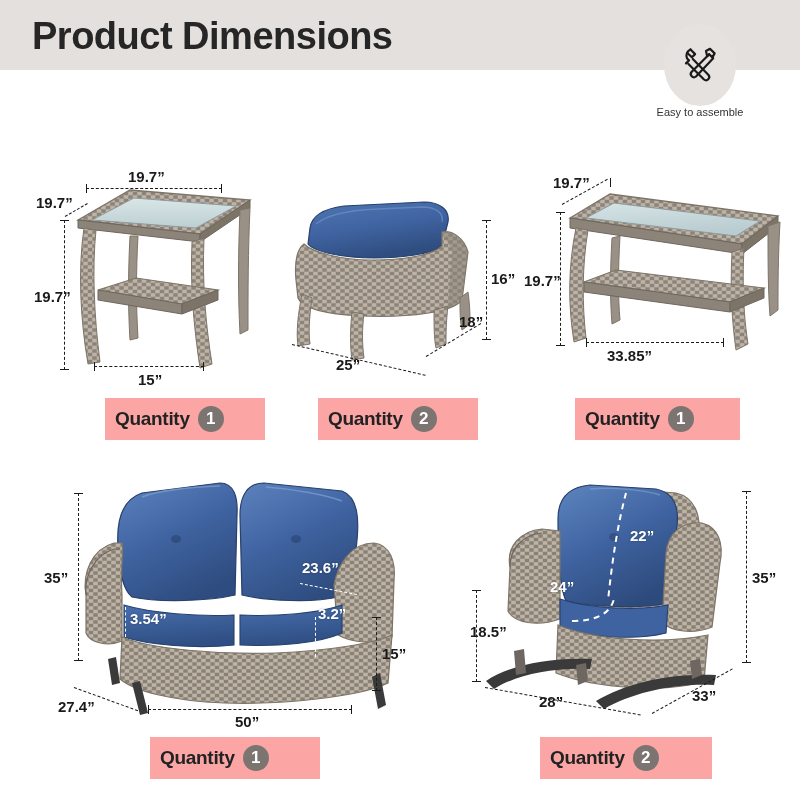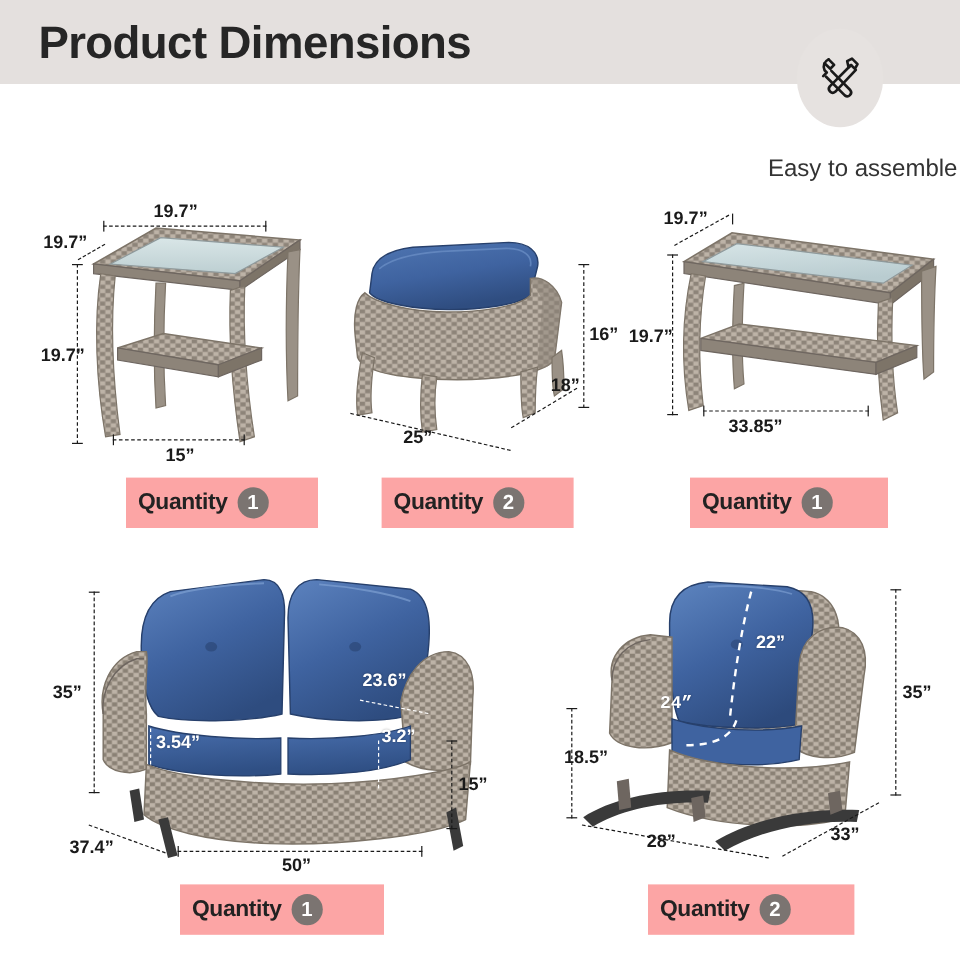--- a/index.html
+++ b/index.html
@@ -28,21 +28,21 @@
     font-size:19px;line-height:28px;color:#3a3a3a;font-weight:normal;
   }
   .badge{
     position:absolute;left:640px;top:24px;width:120px;text-align:center;
   }
   .badge-circle{
     width:72px;height:82px;margin:0 auto;border-radius:50%;
     background:#e6e2e0;display:flex;align-items:center;justify-content:center;
   }
   .badge-label{
-    margin-top:24px;font-size:20px;color:#333;white-space:nowrap;
+    margin-top:0;font-size:11px;color:#333;white-space:nowrap;
   }
 
   
   .row{position:absolute;left:0;width:800px;}
   .row-top{top:160px;height:285px;}
   .row-bottom{top:465px;height:330px;}
   .cell{position:absolute;top:0;}
 
   .art{position:absolute;}
 
@@ -317,21 +317,21 @@
 
       <div class="dim dim-w" style="left:100px;top:145px;">3.54”</div>
       <div class="dl-wd" style="left:96px;top:142px;width:30px;transform:rotate(90deg);transform-origin:left top;"></div>
 
       <div class="dl-v" style="left:346px;top:152px;height:74px;"></div>
       <div class="cap-h" style="left:342px;top:152px;"></div>
       <div class="cap-h" style="left:342px;top:225px;"></div>
       <div class="dim" style="left:352px;top:180px;">15”</div>
 
       <div class="dl-d" style="left:44px;top:222px;width:68px;transform:rotate(20deg);"></div>
-      <div class="dim" style="left:28px;top:233px;">37.4”</div>
+      <div class="dim" style="left:28px;top:233px;">27.4”</div>
 
       <div class="dl-h" style="left:118px;top:244px;width:204px;"></div>
       <div class="cap-v" style="left:118px;top:240px;"></div>
       <div class="cap-v" style="left:321px;top:240px;"></div>
       <div class="dim" style="left:205px;top:248px;">50”</div>
 
       <div class="qty" style="left:120px;top:272px;width:170px;">
         <span class="qty-label">Quantity</span>
         <span class="qty-badge">1</span>
       </div>
@@ -373,21 +373,21 @@
         <path d="M34 176 L36 200 L46 198 L44 174 Z" fill="#6e6660"></path>
         <path d="M96 190 L98 210 L108 206 L106 188 Z" fill="#6e6660"></path>
         <path d="M210 186 L212 204 L222 200 L220 184 Z" fill="#6e6660"></path>
 
         <path d="M146 18 C138 48 132 86 128 126" fill="none" stroke="#ffffff" stroke-width="2" stroke-dasharray="6 5"></path>
 
         <path d="M92 146 C114 146 130 140 134 124" fill="none" stroke="#ffffff" stroke-width="2" stroke-dasharray="6 5"></path>
       </svg>
 
       <div class="dim dim-w" style="left:190px;top:62px;text-align:center;">22”</div>
-      <div class="dim dim-w" style="left:110px;top:113px;font-family:Liberation Mono, monospace;">24”</div>
+      <div class="dim dim-w" style="left:110px;top:113px;">24”</div>
 
       <div class="dl-v" style="left:306px;top:26px;height:172px;"></div>
       <div class="cap-h" style="left:302px;top:26px;"></div>
       <div class="cap-h" style="left:302px;top:197px;"></div>
       <div class="dim" style="left:312px;top:104px;">35”</div>
 
       <div class="dl-v" style="left:36px;top:125px;height:92px;"></div>
       <div class="cap-h" style="left:32px;top:125px;"></div>
       <div class="cap-h" style="left:32px;top:216px;"></div>
       <div class="dim" style="left:-10px;top:158px;margin-left:40px;">18.5”</div>

